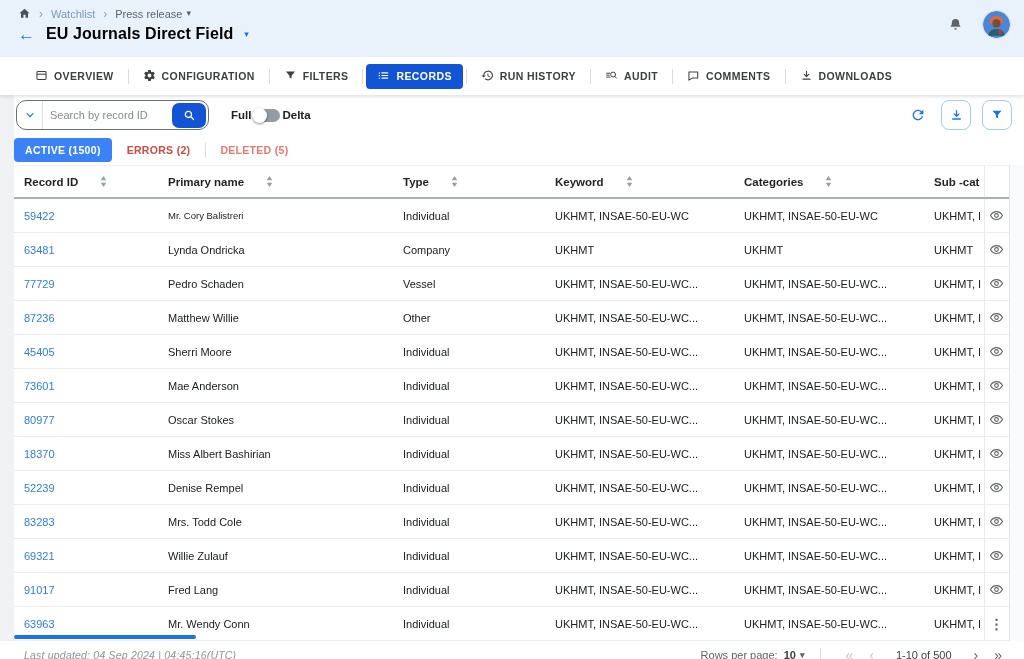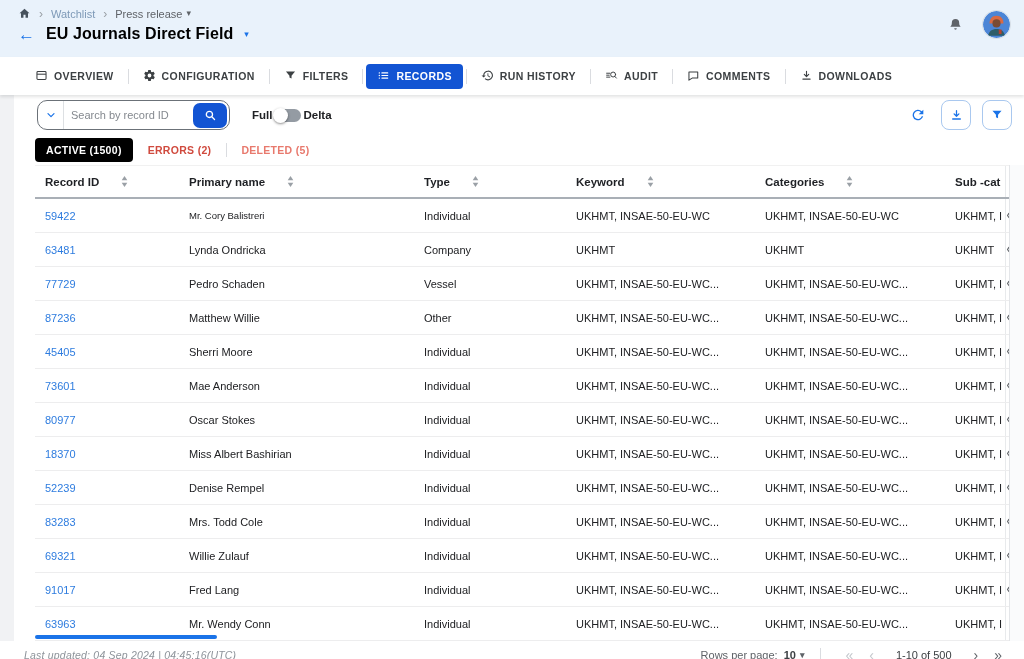--- a/index.html
+++ b/index.html
@@ -28,21 +28,21 @@
     box-shadow:0 2px 3px rgba(60,64,67,.14); position:relative; z-index:5; }
   .tab { display:flex; align-items:center; gap:6px; padding:5px 11px; font-size:10.5px;
     font-weight:700; letter-spacing:.4px; color:#3c4043; border-radius:4px; cursor:pointer; white-space:nowrap; }
   .tab svg { flex:none; }
   .tab.active { background:#1254d3; color:#fff; }
   .tab-sep { width:1px; height:15px; background:#dadce0; margin:0 3px; flex:none; }
 
   
   .content { display:flex; height:546px; }
   .gutter { width:14px; background:#f1f2f4; flex:none; }
-  .main { flex:1; position:relative; min-width:0;margin-left:21px; }
+  .main { flex:1; position:relative; min-width:0; }
 
   .toolbar { height:40px; display:flex; align-items:center; padding-left:2px; }
   .searchbox { display:flex; align-items:center; height:30px; width:193px;
     border:1.5px solid #6b7178; border-radius:10px; background:#fff; overflow:hidden; }
   .sb-chev { width:26px; height:100%; display:flex; align-items:center; justify-content:center;
     color:#1a73e8; border-right:1px solid #dde0e3; cursor:pointer; flex:none; }
   .sb-input { flex:1; min-width:0; border:none; outline:none; font-size:11px; padding:0 7px;
     font-family:"Liberation Sans", sans-serif; color:#3c4043; }
   .sb-input::placeholder { color:#84898f; }
   .sb-btn { width:34px; height:25px; margin:2px; background:#1254d3; border:none; border-radius:7px;
@@ -54,21 +54,21 @@
     background:linear-gradient(to right,#e4e7ea 40%,#949ba3 40%); }
   .switch-thumb { position:absolute; left:-1px; top:-1px; width:15px; height:15px; border-radius:50%;
     background:#fff; box-shadow:0 1px 2.5px rgba(0,0,0,.45); }
   .toolbar-right { margin-left:auto; display:flex; align-items:center; gap:11px; padding-right:12px; }
   .refresh-btn { color:#1a73e8; display:flex; cursor:pointer; margin-right:4px; }
   .icon-btn { width:30px; height:30px; background:#fff; border:1px solid #a9c8ef; border-radius:8px;
     display:flex; align-items:center; justify-content:center; color:#1a73e8; cursor:pointer; }
 
   .status-row { height:30px; display:flex; align-items:center; }
   .chip { font-size:10.5px; font-weight:700; letter-spacing:.3px; padding:6px 11px; cursor:pointer; white-space:nowrap; }
-  .chip-active { background:#000000; color:#fff; border-radius:4px;text-align:right; }
+  .chip-active { background:#3b82f6; color:#fff; border-radius:4px;text-align:right; }
   .chip-errors { color:#d04a3e; padding:6px 15px; }
   .chip-deleted { color:#e8796d; padding:6px 14px; }
   .chip-sep { width:1px; height:14px; background:#dadce0; }
 
   
   .table-region { position:relative; height:476px; }
   .thead { height:34px; display:flex; align-items:center; font-size:11.5px; font-weight:700;
     color:#1f2125; border-bottom:2px solid #a9afb6; border-top:1px solid #f1f1f1; padding-right:16px; }
   .trow { height:34px; display:flex; align-items:center; font-size:11px; color:#202124;
     border-bottom:1px solid #ededee; padding-right:16px; background:#fff; }

